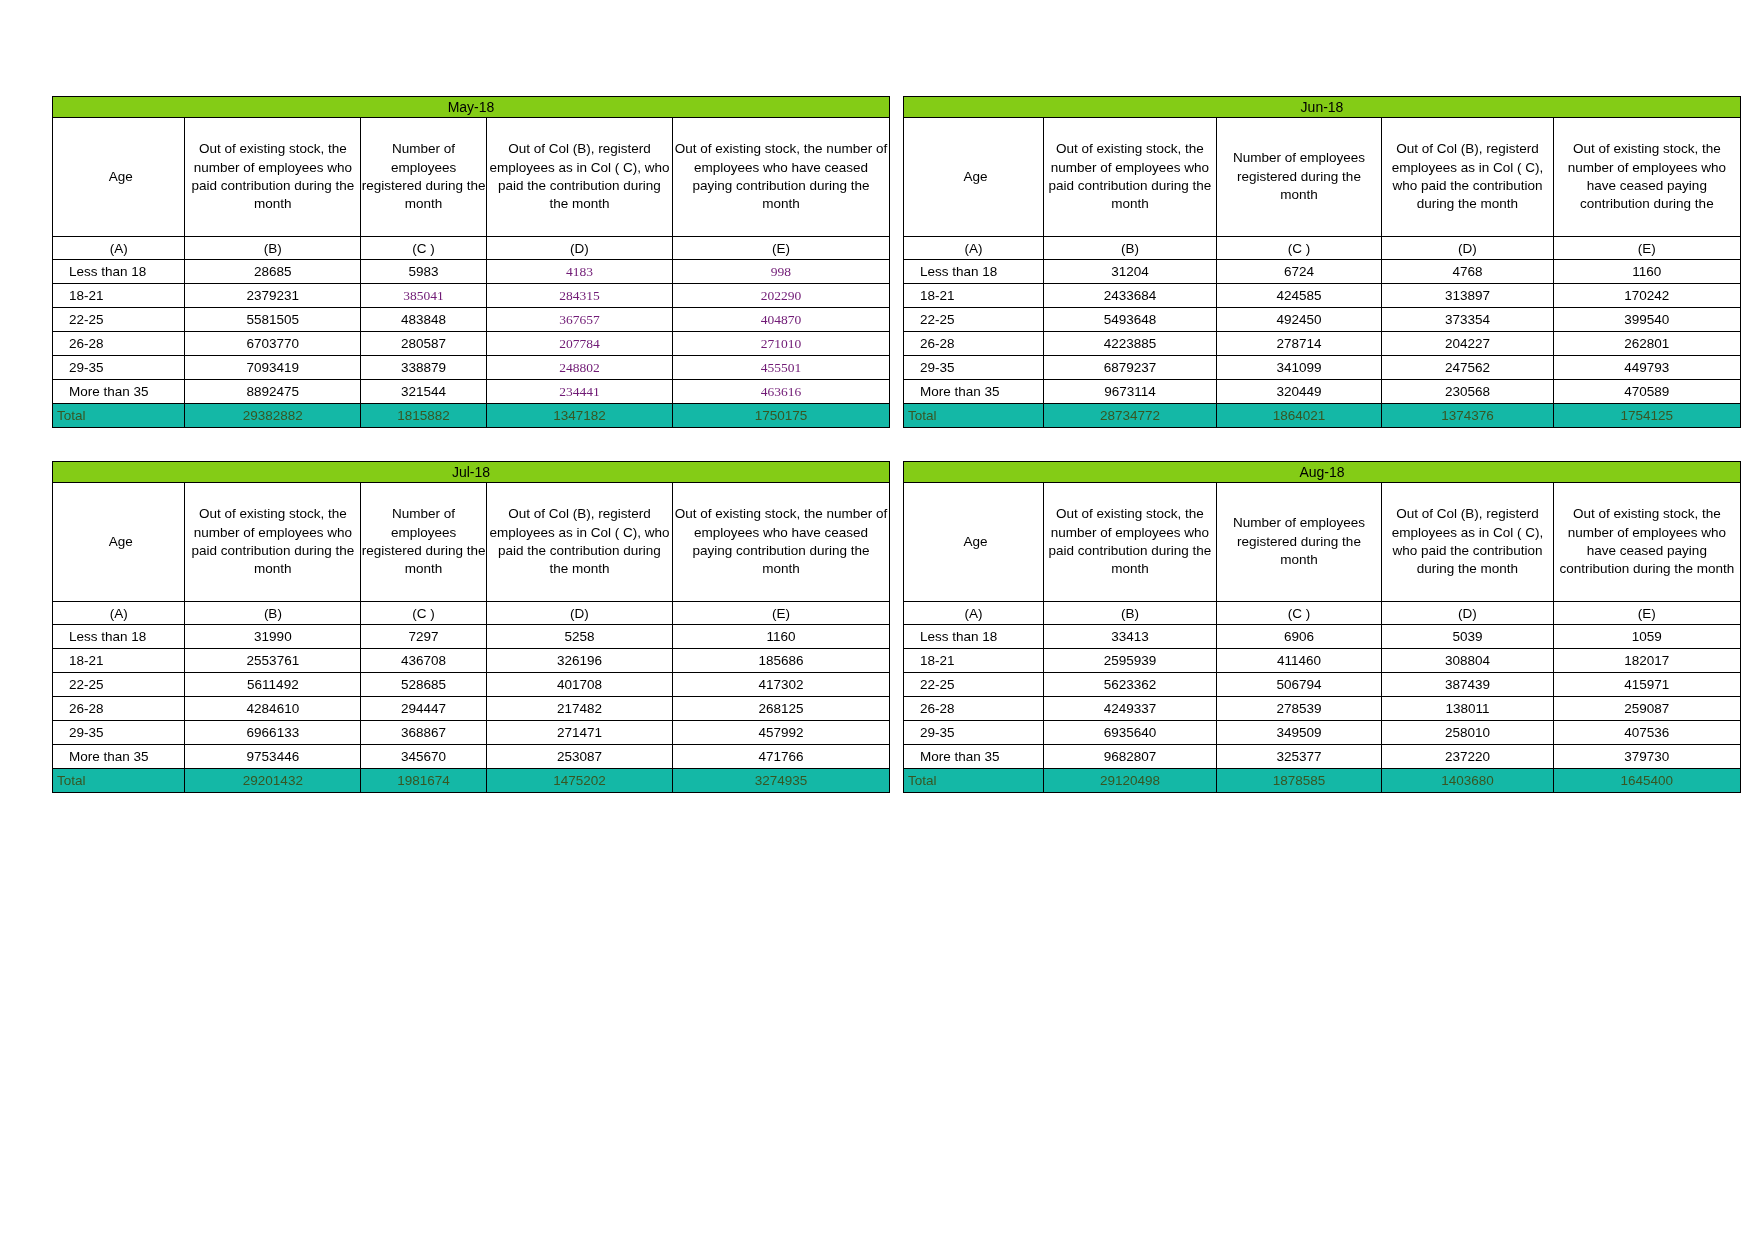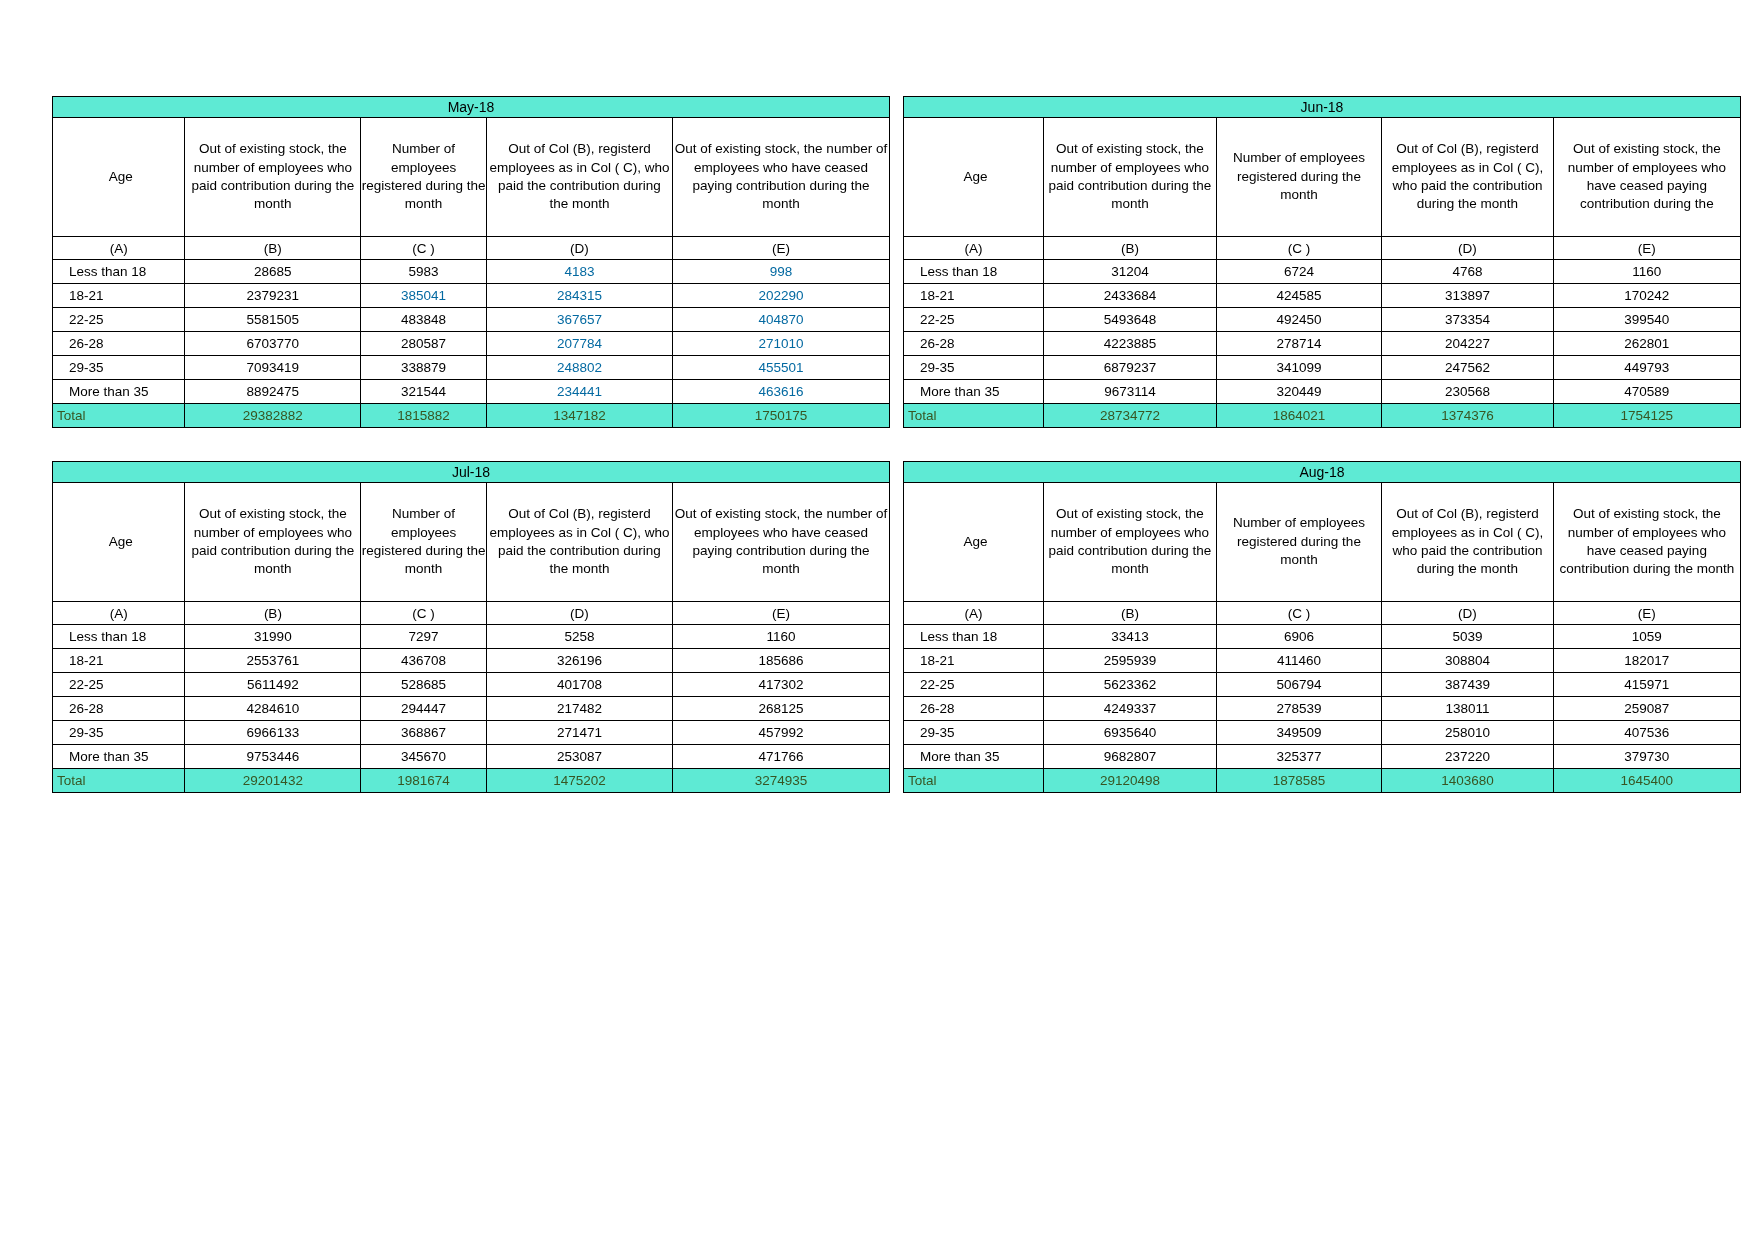--- a/index.html
+++ b/index.html
@@ -37,21 +37,21 @@
     width: 838px;
     font-size: 13.5px;
   }
   table.tbl td, table.tbl th {
     border: 1px solid #000000;
     padding: 0;
     vertical-align: middle;
     font-weight: normal;
   }
   .title-row td {
-    background: #5eead4;
+    background: #84cc16;
     text-align: center;
     font-weight: bold;
     font-size: 14px;
     height: 20px;
     padding: 2px 0;
   }
   .hdr-row td {
     text-align: center;
     font-weight: bold;
     font-size: 13.5px;
@@ -74,34 +74,35 @@
   .data-row td {
     height: 23px;
     text-align: center;
     font-size: 13.5px;
   }
   .data-row td.lbl {
     text-align: left;
     padding-left: 16px;
   }
   .total-row td {
-    background: #5eead4;
+    background: #14b8a6;
     height: 23px;
     text-align: center;
     font-weight: bold;
     color: #375623;
     font-size: 13.5px;
   }
   .total-row td.lbl {
     text-align: left;
     padding-left: 4px;
   }
   .green {
-    color: #0369a1;
+    color: #701a75;
     font-weight: bold;
+    font-family: Liberation Serif, serif;
   }
   
   col.c-age { width: 116px; }
   col.c-b   { width: 154px; }
   col.c-c   { width: 110px; }
   col.c-d   { width: 163px; }
   col.c-e   { width: 190px; }
 
   col.c-age2 { width: 116px; }
   col.c-b2   { width: 143px; }

